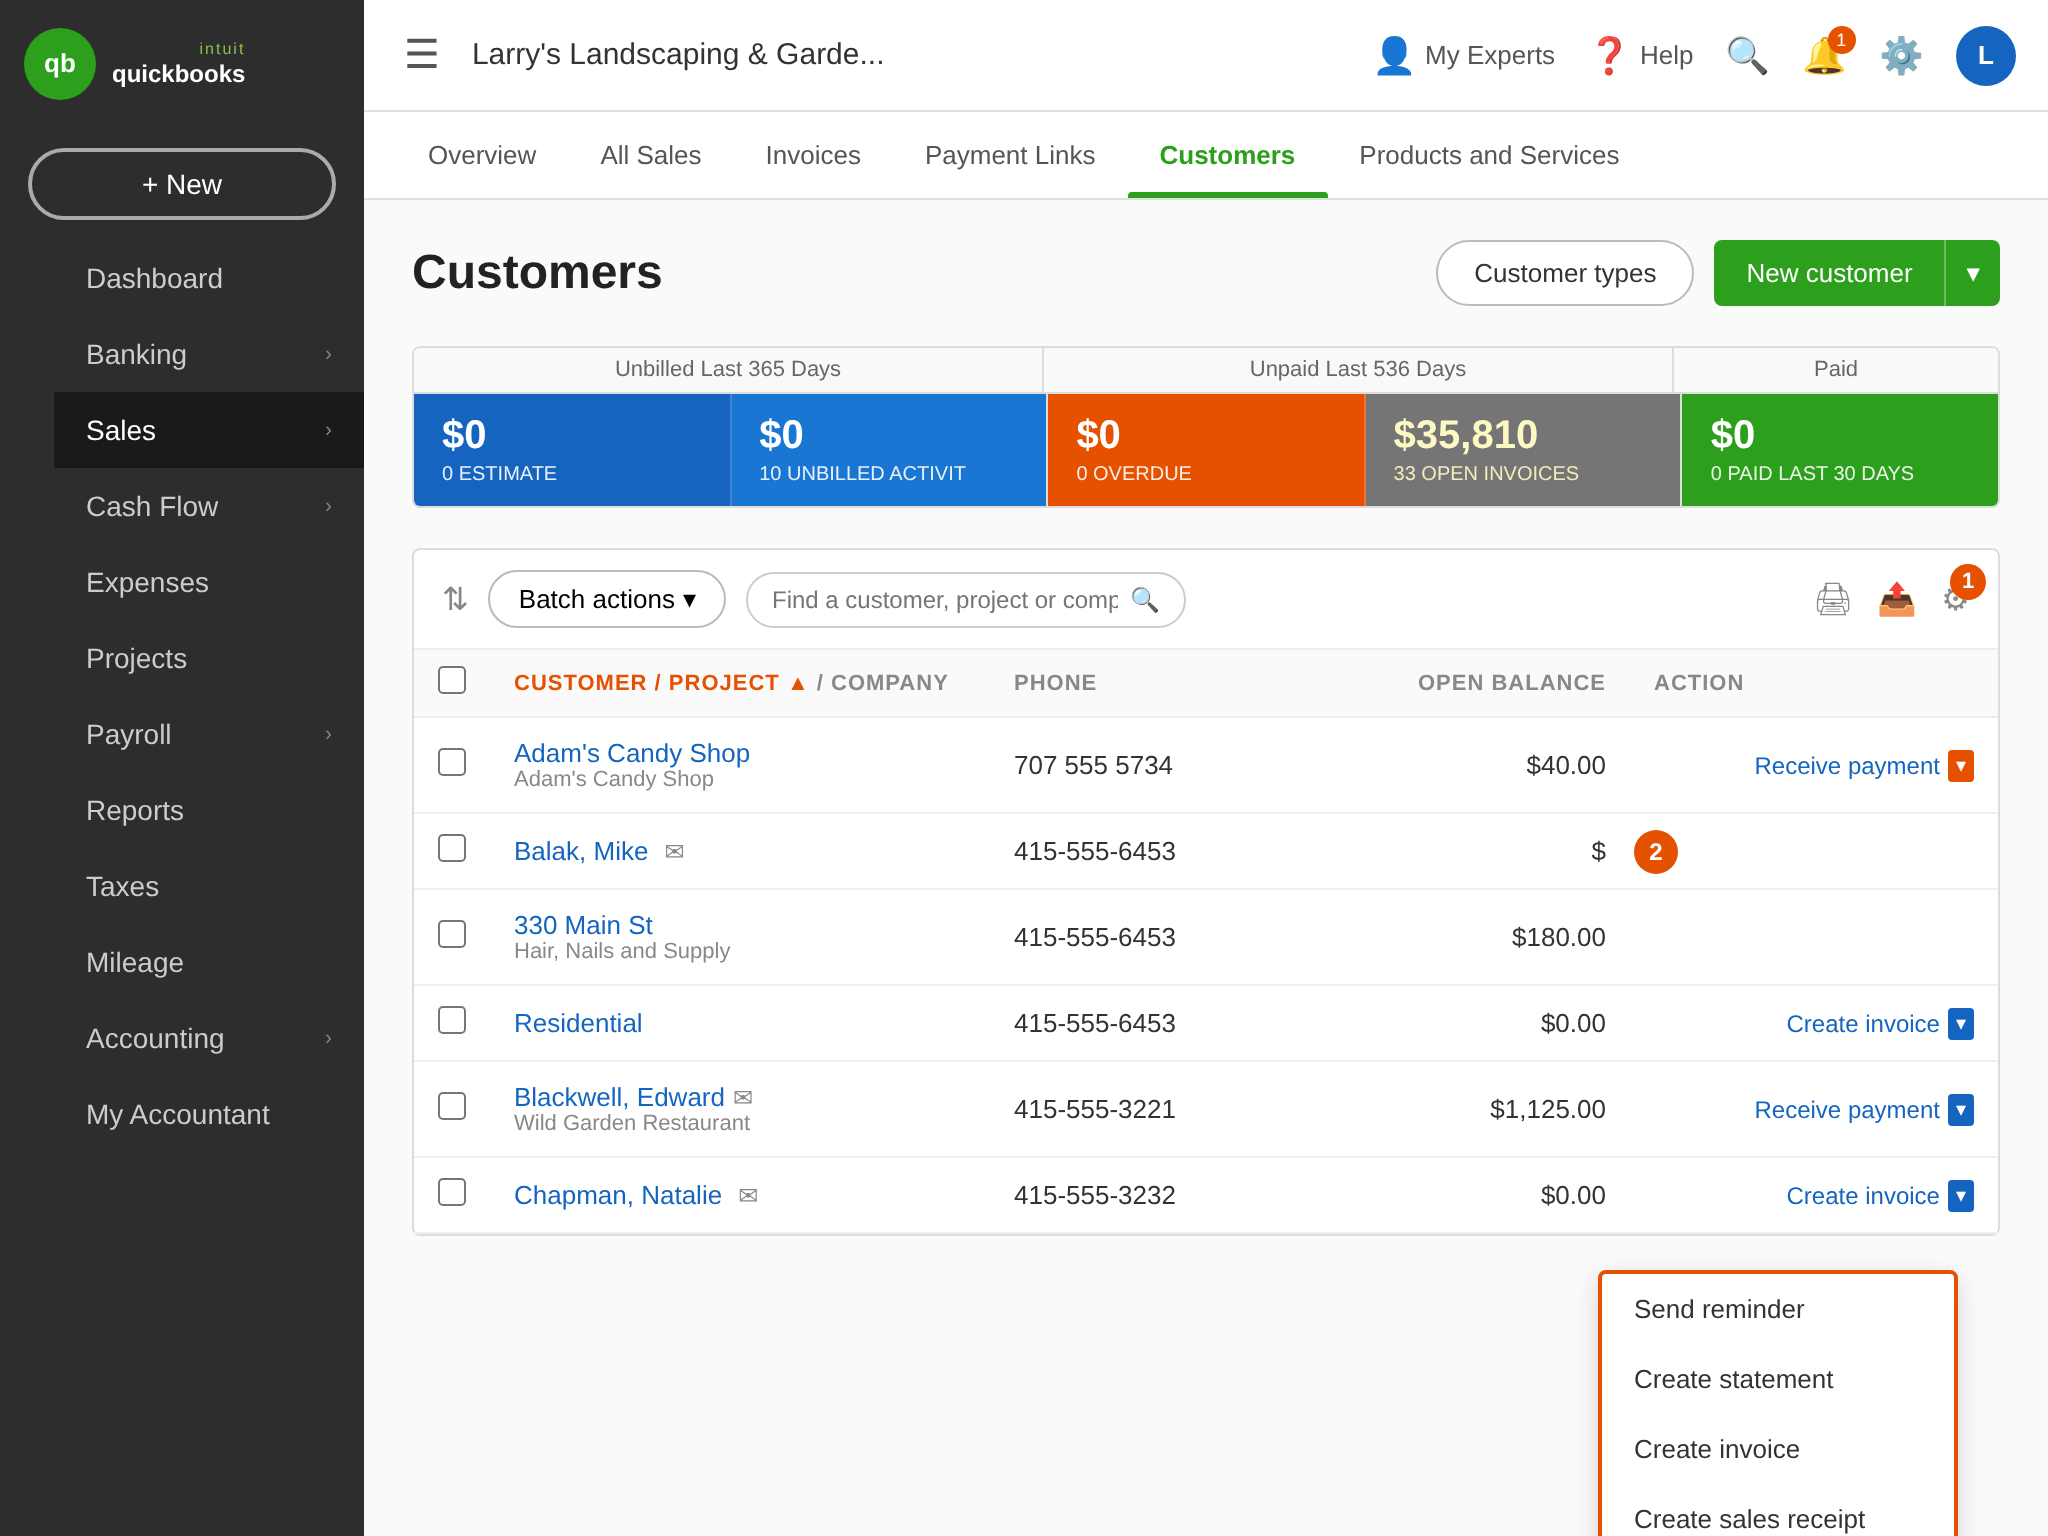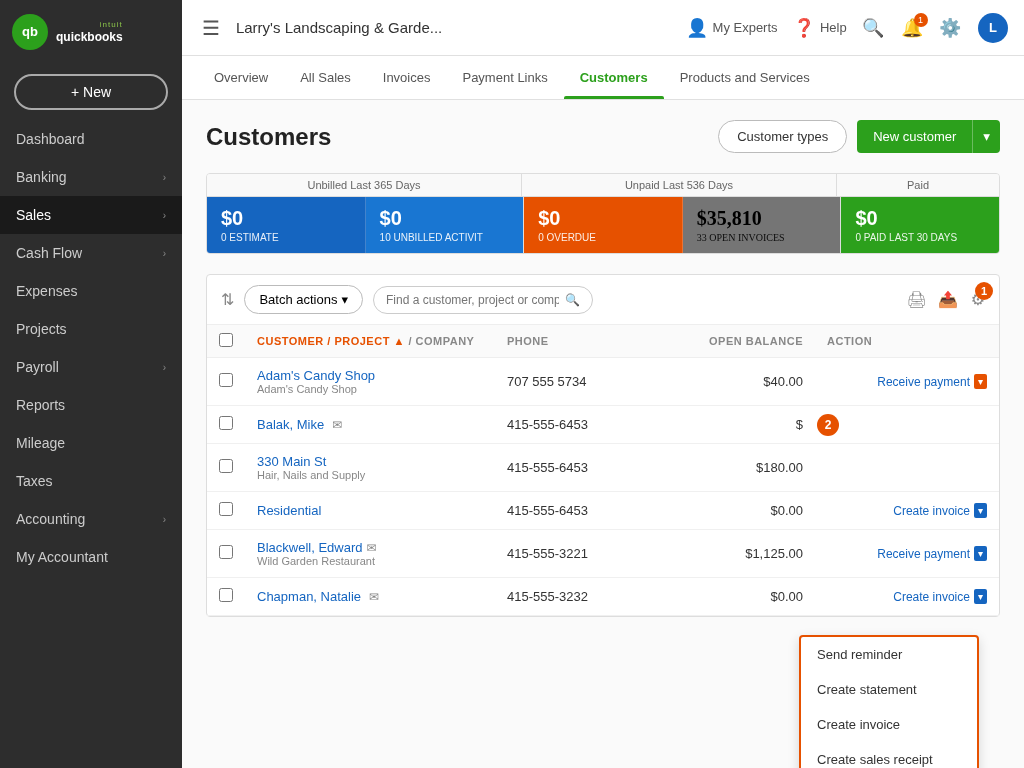--- a/index.html
+++ b/index.html
@@ -4,21 +4,21 @@
   <style>
     * { box-sizing: border-box; margin: 0; padding: 0; }
     body { font-family: 'Helvetica Neue', Arial, sans-serif; font-size: 13px; background: #f5f5f5; display: flex; height: 768px; overflow: hidden; }
 
     
     .sidebar { width: 182px; background: #2d2d2d; color: #ccc; display: flex; flex-direction: column; flex-shrink: 0; height: 768px; }
     .sidebar-logo { display: flex; align-items: center; padding: 14px 12px; background: #2d2d2d; }
     .logo-box { display: flex; align-items: center; gap: 8px; }
     .logo-icon { width: 36px; height: 36px; background: #2ca01c; border-radius: 50%; display: flex; align-items: center; justify-content: center; color: white; font-weight: bold; font-size: 11px; }
     .new-btn { margin: 10px 14px; background: transparent; border: 2px solid #aaa; border-radius: 20px; color: #fff; padding: 8px 0; font-size: 14px; cursor: pointer; display: flex; align-items: center; justify-content: center; gap: 6px; }
-    .sidebar-nav { flex: 1; overflow-y: auto; }
+    .sidebar-nav { flex: 1; overflow-y: auto; margin-left: 27px; }
     .sidebar-item { display: flex; align-items: center; justify-content: space-between; padding: 11px 16px; cursor: pointer; color: #ccc; font-size: 14px; transition: background 0.15s; }
     .sidebar-item.active { background: #1a1a1a; color: white; }
     .sidebar-item-label { flex: 1; }
     .sidebar-chevron { font-size: 10px; color: #888; }
 
     
     .main { flex: 1; display: flex; flex-direction: column; background: white; overflow: hidden; }
 
     
     .topbar { display: flex; align-items: center; padding: 0 16px; height: 56px; background: white; border-bottom: 1px solid #e0e0e0; gap: 12px; }
@@ -40,21 +40,21 @@
     .content-header { display: flex; align-items: center; justify-content: space-between; margin-bottom: 20px; }
     .content-title { font-size: 24px; font-weight: 600; color: #222; }
     .header-actions { display: flex; align-items: center; gap: 10px; }
     .btn-customer-types { border: 1px solid #bbb; background: white; border-radius: 20px; padding: 8px 18px; cursor: pointer; font-size: 13px; color: #333; }
     .btn-new-customer { background: #2ca01c; color: white; border: none; border-radius: 4px 0 0 4px; padding: 9px 16px; font-size: 13px; cursor: pointer; font-weight: 500; }
     .btn-new-customer-arrow { background: #2ca01c; color: white; border: none; border-left: 1px solid rgba(255,255,255,0.3); border-radius: 0 4px 4px 0; padding: 9px 10px; cursor: pointer; }
     .summary-card { flex: 1; padding: 10px 14px; cursor: pointer; }
     .summary-card.blue { background: #1565c0; color: white; }
     .summary-card.blue2 { background: #1976d2; color: white; }
     .summary-card.orange { background: #e65100; color: white; }
-    .summary-card.gray { background: #757575; color: #000000; font-family: Liberation Serif, serif; }
+    .summary-card.gray { background: #757575; color: #fef9c3; }
     .summary-card.green { background: #2ca01c; color: white; }
     .card-amount { font-size: 20px; font-weight: 700; }
     .card-label { font-size: 10px; opacity: 0.9; margin-top: 2px; }
 
     
     .table-area { background: white; border: 1px solid #ddd; border-radius: 4px; }
     .table-toolbar { display: flex; align-items: center; justify-content: space-between; padding: 10px 14px; border-bottom: 1px solid #eee; }
     .toolbar-left { display: flex; align-items: center; gap: 10px; }
     .sort-icon { color: #888; font-size: 16px; cursor: pointer; }
     .batch-btn { border: 1px solid #bbb; background: white; border-radius: 20px; padding: 6px 14px; cursor: pointer; font-size: 13px; display: flex; align-items: center; gap: 4px; }
@@ -129,24 +129,24 @@
       <span class="sidebar-item-label">Projects</span>
     </div>
     <div class="sidebar-item">
       <span class="sidebar-item-label">Payroll</span>
       <span class="sidebar-chevron">›</span>
     </div>
     <div class="sidebar-item">
       <span class="sidebar-item-label">Reports</span>
     </div>
     <div class="sidebar-item">
+      <span class="sidebar-item-label">Taxes</span>
+    </div>
+    <div class="sidebar-item">
       <span class="sidebar-item-label">Mileage</span>
-    </div>
-    <div class="sidebar-item">
-      <span class="sidebar-item-label">Taxes</span>
     </div>
     <div class="sidebar-item">
       <span class="sidebar-item-label">Accounting</span>
       <span class="sidebar-chevron">›</span>
     </div>
     <div class="sidebar-item">
       <span class="sidebar-item-label">My Accountant</span>
     </div>
   </nav>
 </div>

